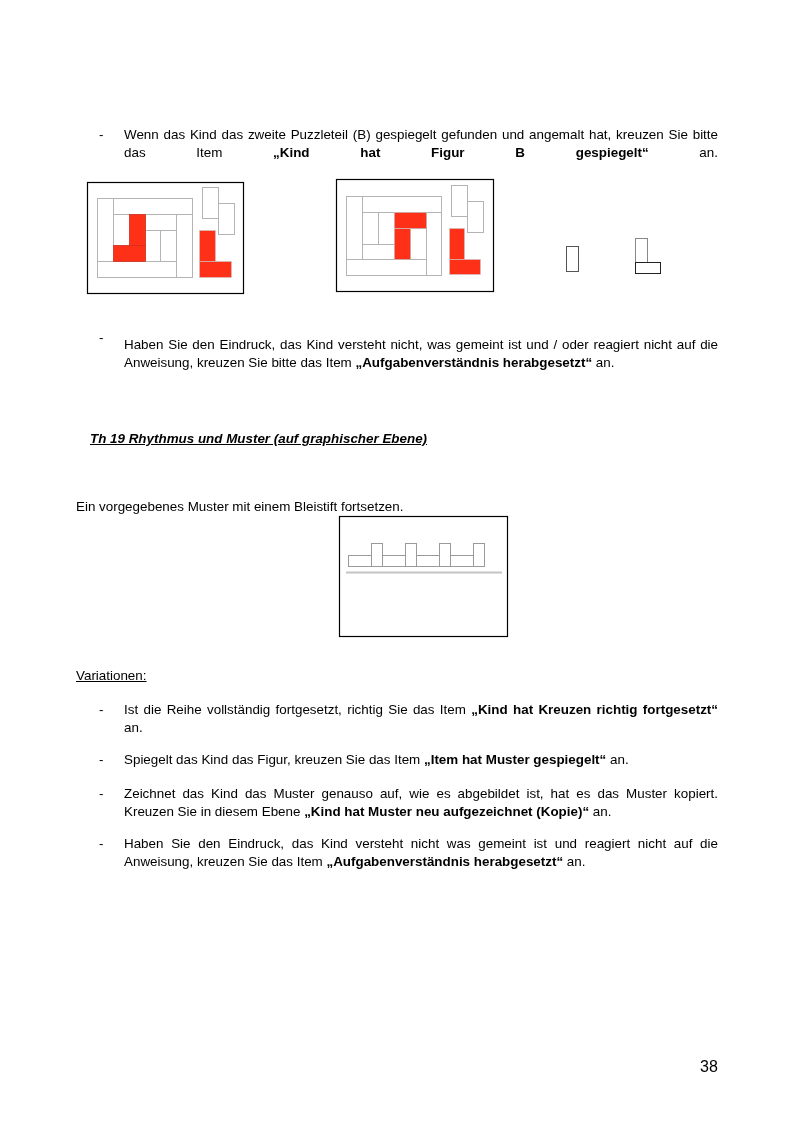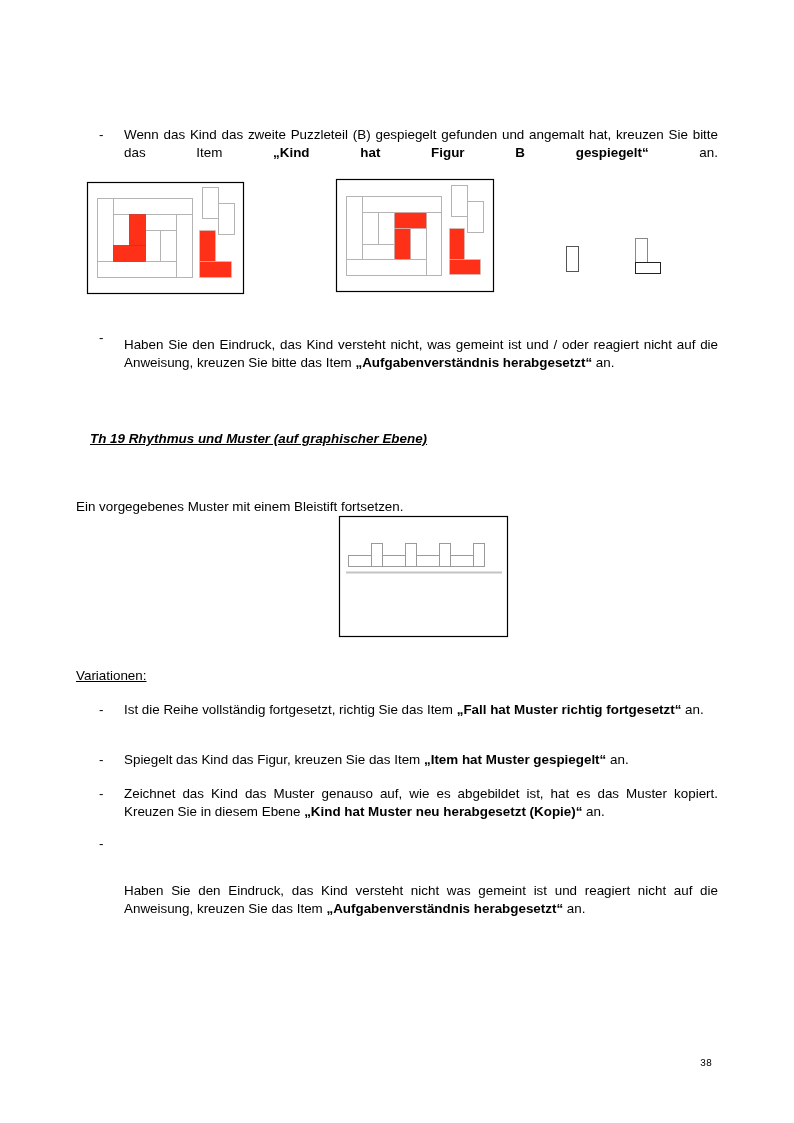--- a/index.html
+++ b/index.html
@@ -6,21 +6,21 @@
   body { width: 794px; height: 1123px; position: relative; overflow: hidden;
          font-family: "Liberation Sans", sans-serif; font-size: 13.4px; color: #000; }
   .para { position: absolute; left: 124px; width: 594px; line-height: 18px; text-align: justify; }
   .dash { position: absolute; left: 99px; line-height: 18px; }
   .justify-last { text-align-last: justify; }
   b { font-weight: bold; margin-top: 43px; }
   .heading { position: absolute; left: 76px; top: 430px; font-weight: bold; font-style: italic;
              text-decoration: underline; line-height: 18px; margin-left: 14px; }
   .plain { position: absolute; left: 76px; line-height: 18px; }
   .ul { text-decoration: underline; }
-  .pagenum { position: absolute; left: 700px; top: 1058px; font-family: Liberation Mono, monospace; font-size: 10px; }
+  .pagenum { position: absolute; left: 700px; top: 1058px; font-family: Liberation Sans, sans-serif; font-size: 16px; }
   svg { position: absolute; left: 0; top: 0; }
 </style>
 </head>
 <body>
 
 <span class="dash" style="top:126px">-</span>
 <div class="para justify-last" style="top:126px"><span>Wenn das Kind das zweite Puzzleteil (B)  gespiegelt gefunden und angemalt hat, kreuzen Sie bitte das Item </span><b>„Kind hat Figur B gespiegelt“</b><span> an.</span></div>
 
 <svg width="794" height="1123">
 
@@ -101,24 +101,24 @@
 <span class="dash" style="top:329px">-</span>
 <div class="para" style="top:336px"><span>Haben Sie den Eindruck, das Kind versteht nicht, was gemeint ist und / oder reagiert nicht auf die Anweisung, kreuzen Sie bitte das Item </span><b>„Aufgabenverständnis herabgesetzt“</b><span> an.</span></div>
 
 <div class="heading">Th 19 Rhythmus und Muster (auf graphischer Ebene)</div>
 
 <div class="plain" style="top:498px">Ein vorgegebenes Muster mit einem Bleistift fortsetzen.</div>
 
 <div class="plain ul" style="top:667px">Variationen:</div>
 
 <span class="dash" style="top:701px">-</span>
-<div class="para" style="top:701px"><span>Ist die Reihe vollständig fortgesetzt, richtig Sie das Item </span><b>„Fall hat Muster richtig fortgesetzt“</b><span> an.</span></div>
+<div class="para" style="top:701px"><span>Ist die Reihe vollständig fortgesetzt, richtig Sie das Item </span><b>„Kind hat Kreuzen richtig fortgesetzt“</b><span> an.</span></div>
 
 <span class="dash" style="top:751px">-</span>
 <div class="para" style="top:751px"><span>Spiegelt das Kind das Figur, kreuzen Sie das Item </span><b>„Item hat Muster gespiegelt“</b><span> an.</span></div>
 
 <span class="dash" style="top:785px">-</span>
-<div class="para" style="top:785px"><span>Zeichnet das Kind das Muster genauso auf, wie es abgebildet ist, hat es das Muster kopiert. Kreuzen Sie in diesem Ebene </span><b>„Kind hat Muster neu herabgesetzt (Kopie)“</b><span> an.</span></div>
+<div class="para" style="top:785px"><span>Zeichnet das Kind das Muster genauso auf, wie es abgebildet ist, hat es das Muster kopiert. Kreuzen Sie in diesem Ebene </span><b>„Kind hat Muster neu aufgezeichnet (Kopie)“</b><span> an.</span></div>
 
 <span class="dash" style="top:835px">-</span>
-<div class="para" style="top:882px"><span>Haben Sie den Eindruck, das Kind versteht nicht was gemeint ist und reagiert nicht auf die Anweisung, kreuzen Sie das Item </span><b>„Aufgabenverständnis herabgesetzt“</b><span> an.</span></div>
+<div class="para" style="top:835px"><span>Haben Sie den Eindruck, das Kind versteht nicht was gemeint ist und reagiert nicht auf die Anweisung, kreuzen Sie das Item </span><b>„Aufgabenverständnis herabgesetzt“</b><span> an.</span></div>
 
 <div class="pagenum">38</div>
 
 </body></html>

